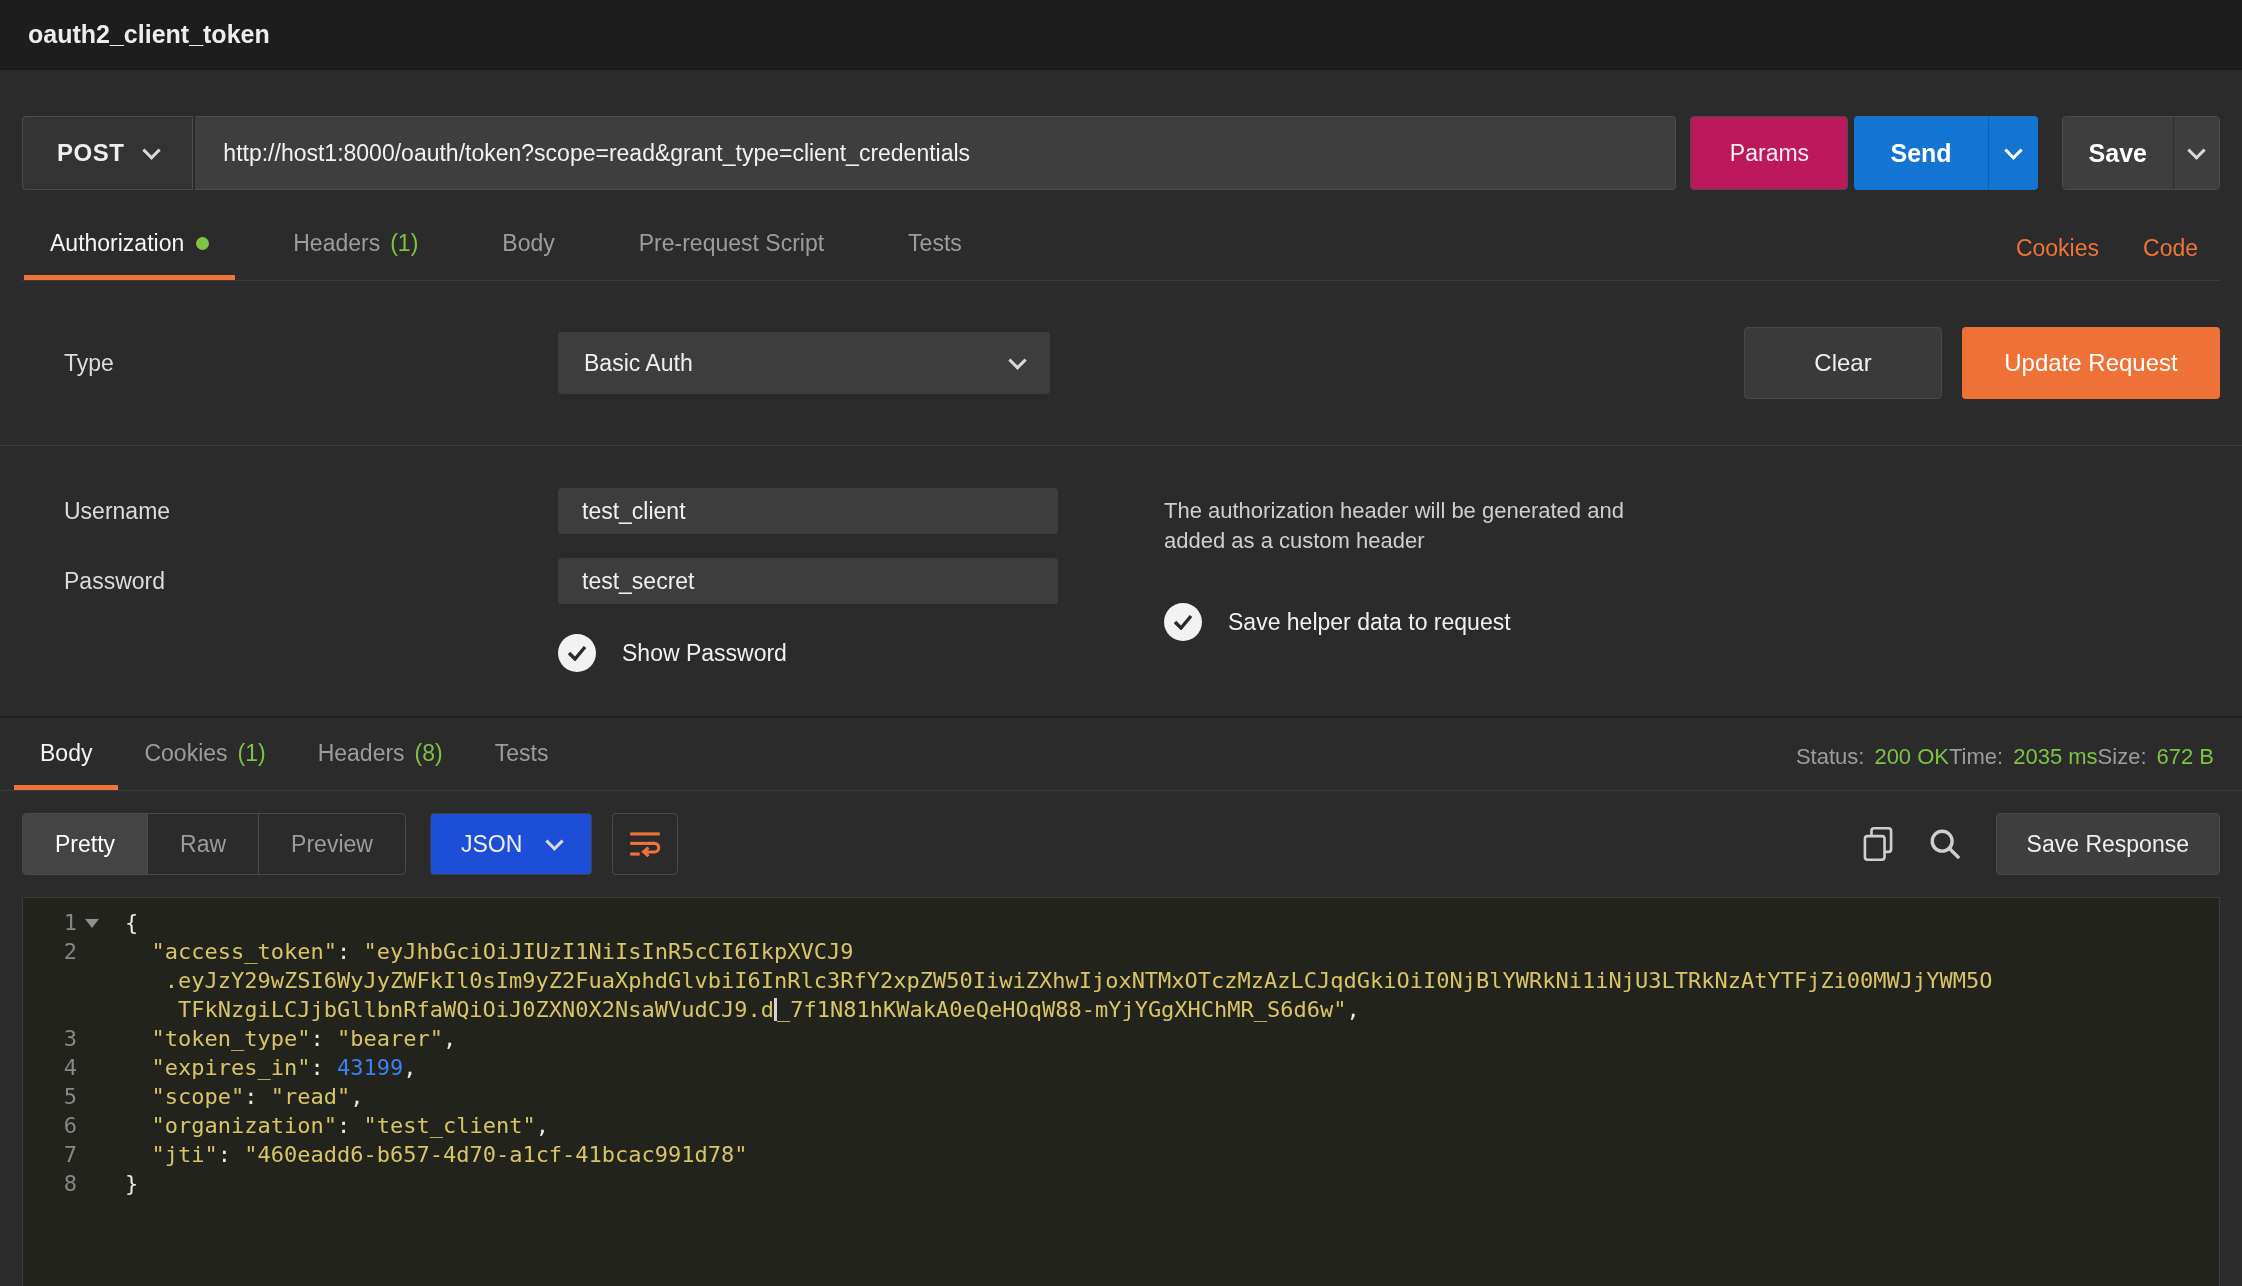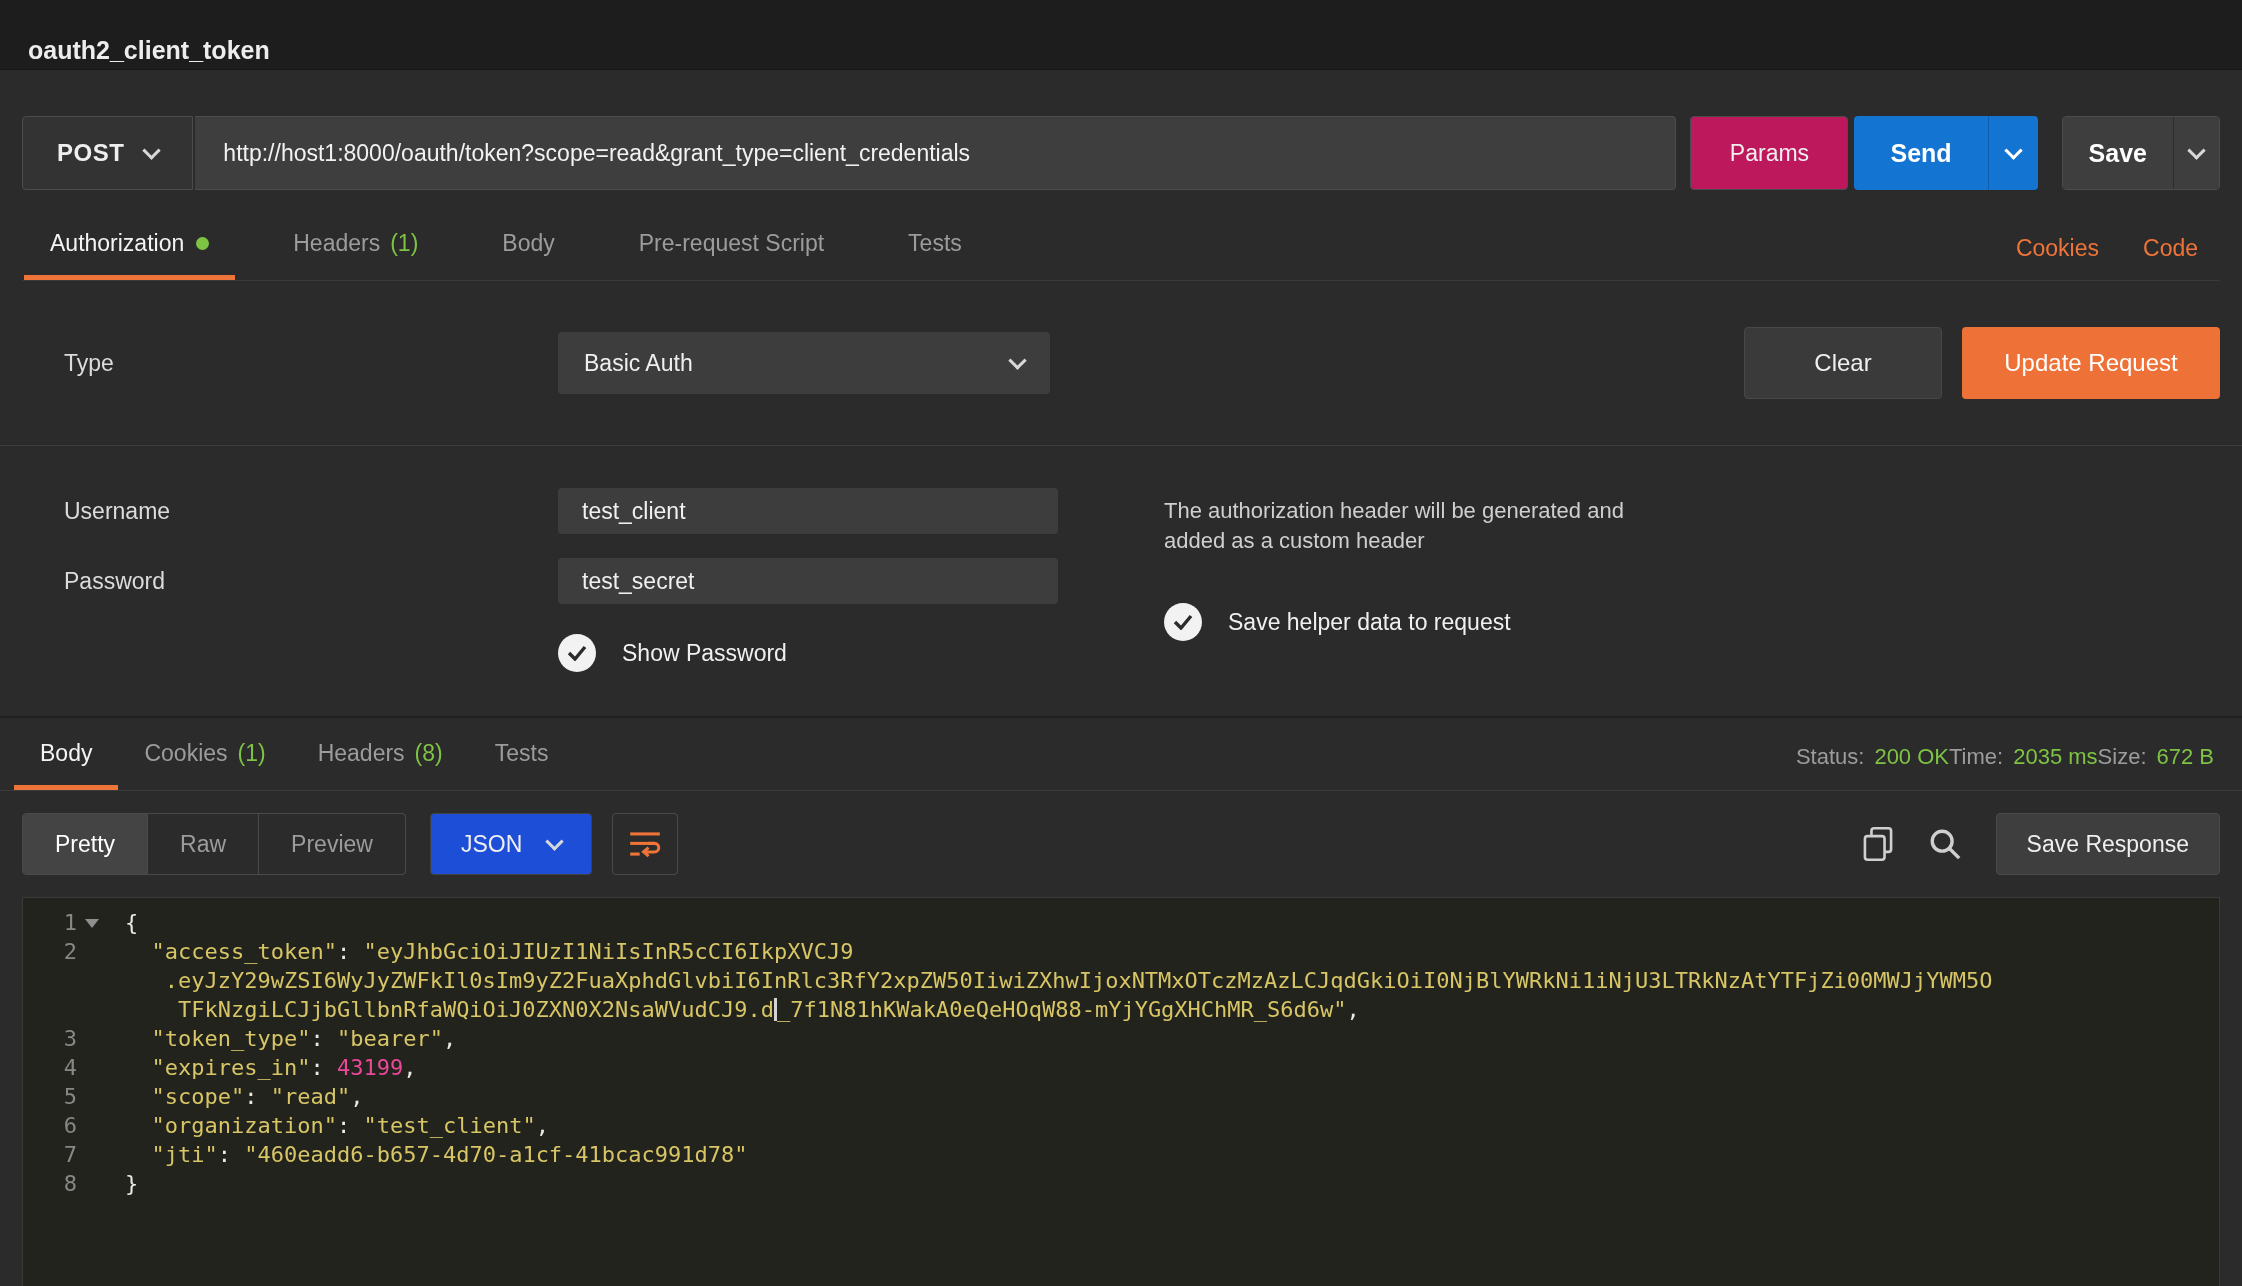--- a/index.html
+++ b/index.html
@@ -4,21 +4,21 @@
 <style>
   * { box-sizing: border-box; margin: 0; padding: 0; }
   html,body { background:#262626; }
   .app{
     position:relative; width:2242px; height:1286px; background:#2b2b2b;
     font-family:"Liberation Sans", sans-serif; color:#efefef;
     display:flex; flex-direction:column; overflow:hidden;
   }
   
   .topbar{ height:70px; flex:0 0 70px; background:#1d1d1d; border-bottom:1px solid #161616;
-    display:flex; align-items:flex-end; padding:4px 28px; }
+    display:flex; align-items:center; padding:4px 28px; }
   .topbar-title{ font-size:25px; font-weight:bold; color:#ededed; }
 
   
   .req-area{ padding:46px 22px 0; }
   .req-row{ display:flex; align-items:stretch; height:74px; }
   .method{ display:flex; align-items:center; background:#333; border:1px solid #4c4c4c;
     border-radius:4px 0 0 4px; padding:0 34px; margin-right:2px; cursor:pointer; }
   .method-label{ font-size:24px; font-weight:bold; letter-spacing:0.5px; margin-right:21px; }
   .chev{ display:inline-block; width:13px; height:13px; border-right:3px solid #d8d8d8;
     border-bottom:3px solid #d8d8d8; transform:rotate(45deg) translate(-2px,-2px); }
@@ -101,21 +101,21 @@
     border-bottom:none; overflow:hidden; padding-top:10px; }
   .code-row{ display:flex; font-family:"DejaVu Sans Mono", monospace; font-size:22px;
     line-height:29px; white-space:pre; }
   .gutter{ flex:0 0 78px; color:#878787; text-align:right; padding-right:24px; position:relative; }
   .fold{ position:absolute; right:2px; top:11px; width:0; height:0;
     border-left:7px solid transparent; border-right:7px solid transparent; border-top:9px solid #8f8f8f; cursor:pointer; }
   .code-content{ padding-left:24px; }
   .tok-punc{ color:#eaeae4; }
   .tok-key{ color:#d7c566; }
   .tok-str{ color:#d7c566; }
-  .tok-num{ color:#ec4899; }
+  .tok-num{ color:#3b82f6; }
   .tok-caret{ display:inline-block; width:3px; height:23px; background:#d2d2d2; vertical-align:-4px; }
 </style>
 </head>
 <body>
 
 <div class="app">
 
   <div class="topbar">
     <div class="topbar-title">oauth2_client_token</div>
   </div>

